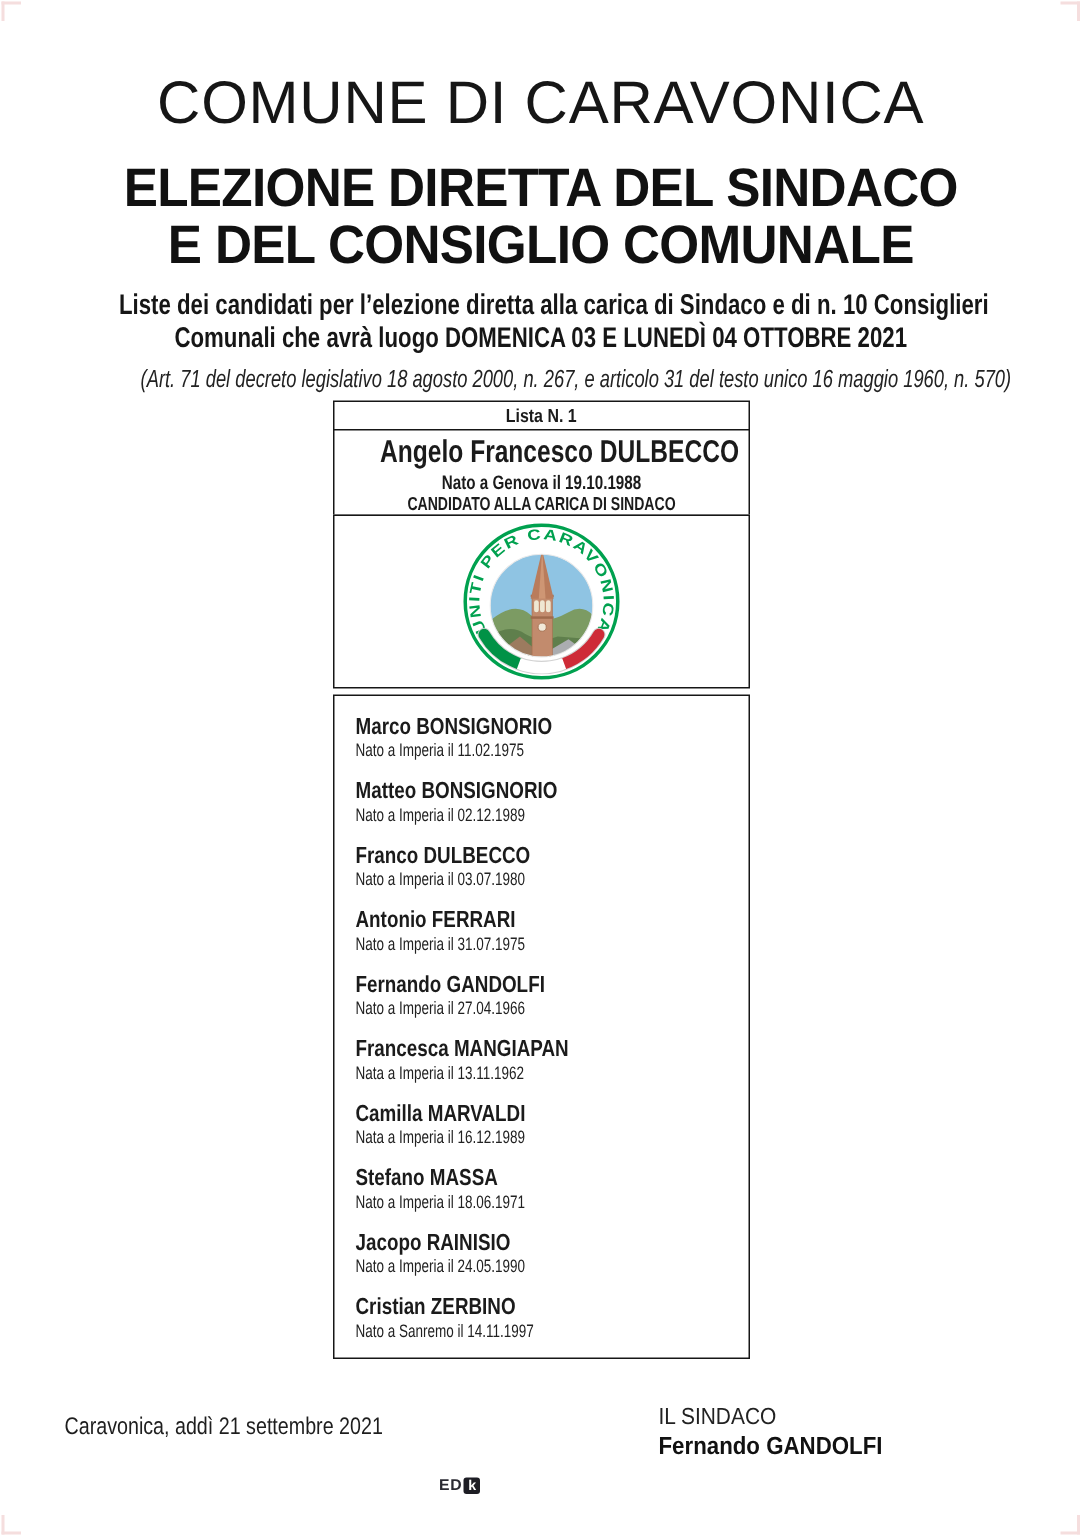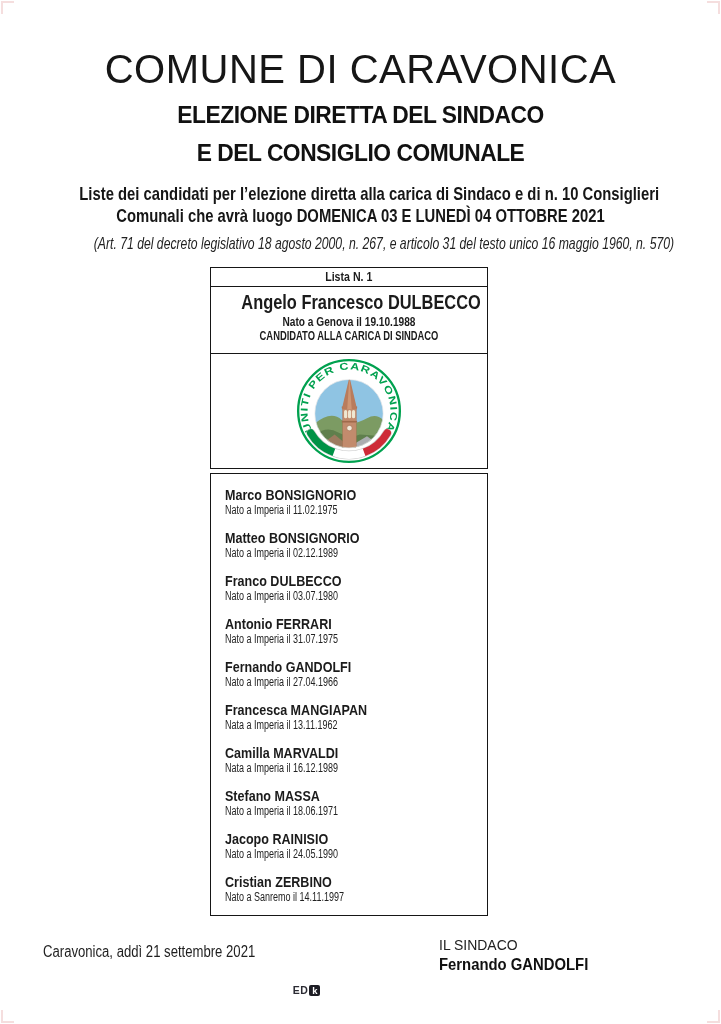--- a/index.html
+++ b/index.html
@@ -11,32 +11,32 @@
   }
   
   .crop { position:absolute; width:13px; height:13px; }
   .crop.tl { left:1px; top:1px;  border-left:2px solid #f5dede; border-top:2px solid #f5dede; }
   .crop.tr { right:1px; top:1px; border-right:2px solid #f5dede; border-top:2px solid #f5dede; }
   .crop.bl { left:1px; bottom:1px; border-left:2px solid #f5dede; border-bottom:2px solid #f5dede; }
   .crop.br { right:1px; bottom:1px; border-right:2px solid #f5dede; border-bottom:2px solid #f5dede; }
 
   header { position:absolute; left:0; top:0; width:721px; text-align:center; }
   .title1 { margin-top:46px; font-size:40px; font-weight:400; letter-spacing:0.5px; line-height:46px; color:#161616; }
-  .title2 { margin-top:4px; font-size:24px; font-weight:700; line-height:38px; letter-spacing:-0.5px; color:#111; }
+  .title2 { margin-top:14px; font-size:36px; font-weight:700; line-height:38px; letter-spacing:-0.5px; color:#111; }
   .title2 .line { display:block; white-space:nowrap; transform:scaleX(0.95); transform-origin:50% 50%; }
   .intro { margin-top:11px; font-size:19px; font-weight:700; line-height:22px; color:#161616; }
   .intro .line { display:block; white-space:nowrap; transform:scaleX(0.78); transform-origin:50% 50%; }
   .artnote { margin-top:7px; font-size:16.5px; font-style:italic; font-weight:400; color:#222;
              display:block; white-space:nowrap; transform:scaleX(0.74); transform-origin:50% 50%; }
 
-  .card { position:absolute; left:210px; top:267px; width:278px; }
+  .card { position:absolute; left:222px; top:267px; width:278px; }
   .box { border:1.5px solid #161616; background:#fff; }
   .box-lista { height:20px; display:flex; align-items:center; justify-content:center; }
   .box-lista span { font-size:12.5px; font-weight:700; display:inline-block; transform:scaleX(0.85); white-space:nowrap; }
-  .box-mayor { margin-top:-1px; height:68px; text-align:center; padding-top:2px; }
+  .box-mayor { margin-top:-1px; height:58px; text-align:center; padding-top:2px; }
   .mname  { font-size:21px; font-weight:700; line-height:25px; display:block; white-space:nowrap; transform:scaleX(0.78); transform-origin:50% 50%; }
   .mbirth { font-size:13px; font-weight:700; line-height:15px; display:block; white-space:nowrap; transform:scaleX(0.78); transform-origin:50% 50%; }
   .mrole  { font-size:12.5px; font-weight:700; line-height:15px; display:block; white-space:nowrap; transform:scaleX(0.75); transform-origin:50% 50%; }
   .box-logo { margin-top:-1px; height:116px; display:flex; align-items:center; justify-content:center; }
   .box-list { margin-top:4px; height:443px; padding:12px 4px 0 14px; overflow:hidden; }
   .entry { height:43px; }
   .ename  { font-size:15.5px; font-weight:700; line-height:17px; display:block; white-space:nowrap; transform:scaleX(0.81); transform-origin:0 50%; }
   .ebirth { font-size:12px;  font-weight:400; line-height:13px; margin-top:1px; display:block; white-space:nowrap; transform:scaleX(0.75); transform-origin:0 50%; color:#222; }
 
   .placedate { position:absolute; left:43px; top:942px; font-size:16px; line-height:19px;

